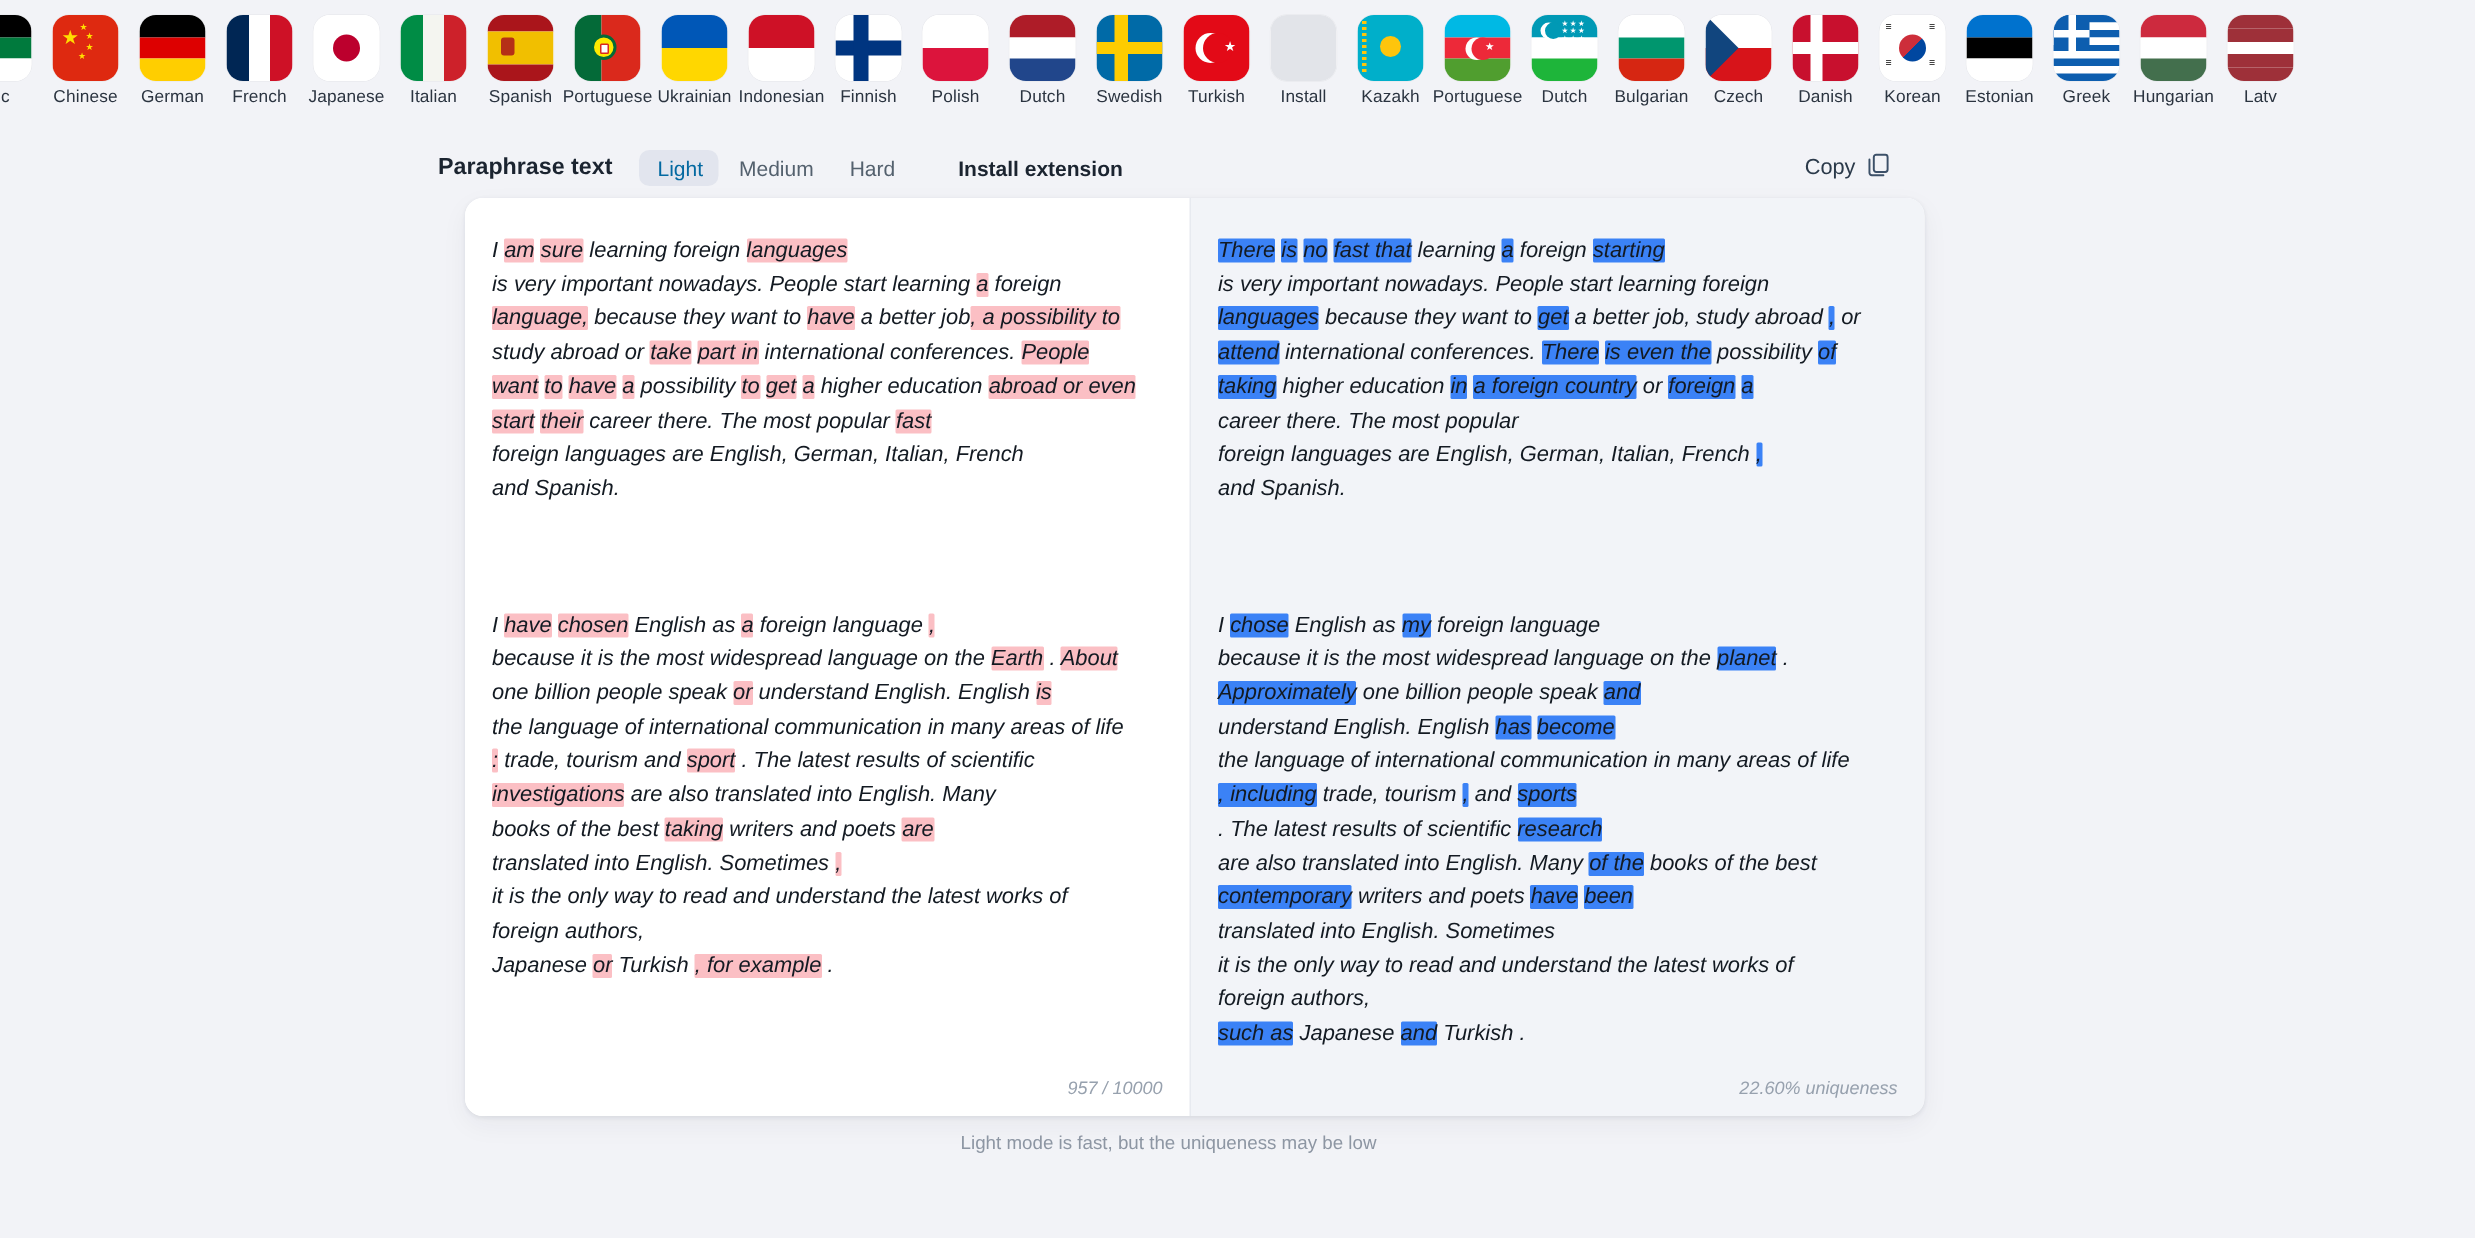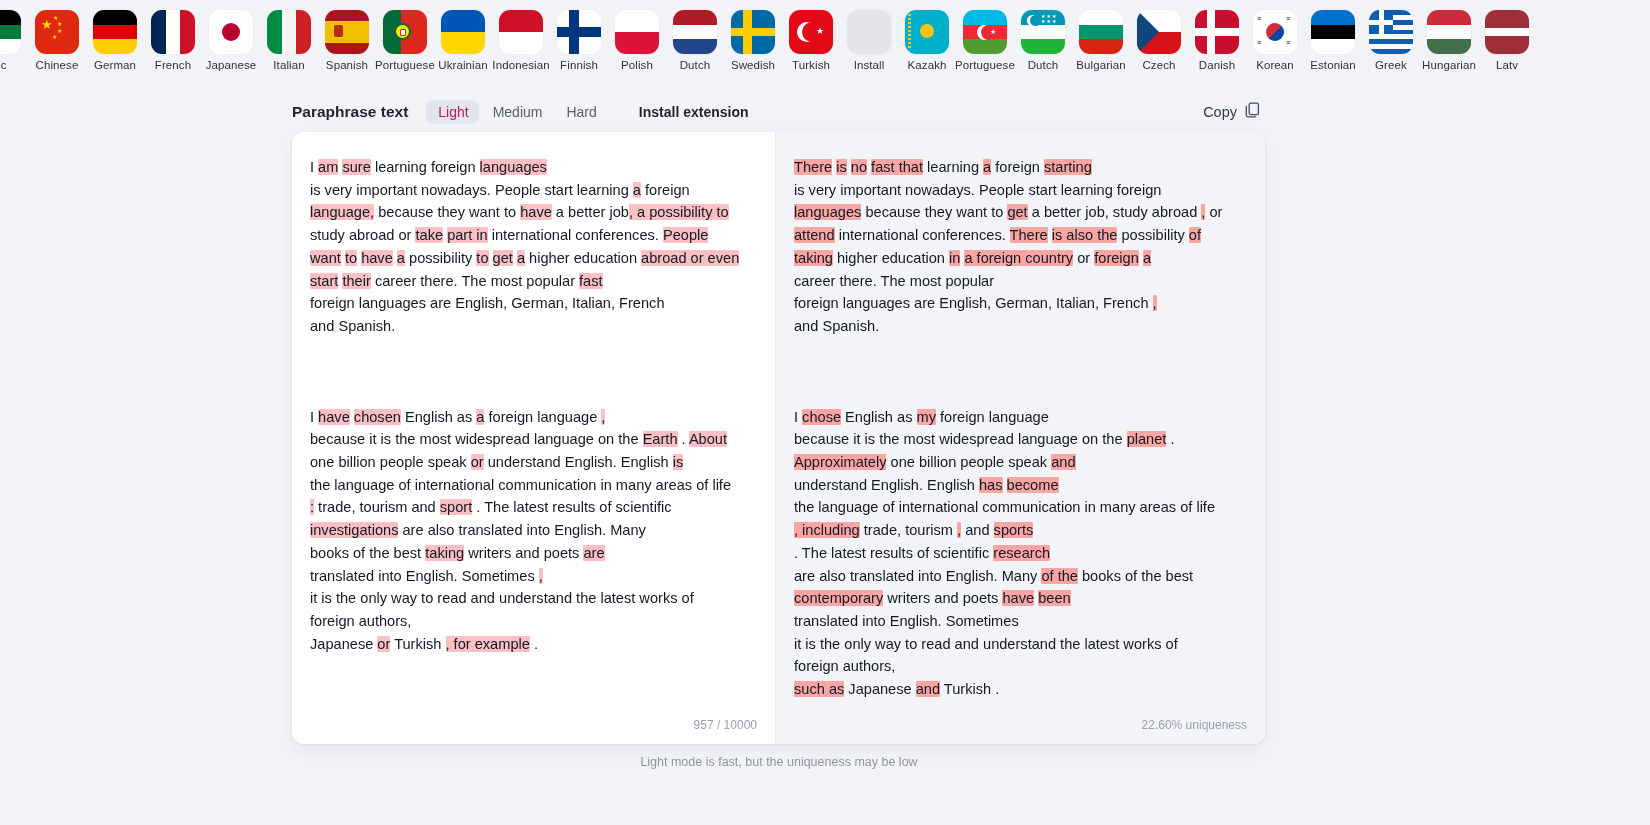--- a/index.html
+++ b/index.html
@@ -66,21 +66,21 @@
   .mode-tabs { display: flex; align-items: center; gap: 4px; }
   .mode-tab {
     font-size: 14px;
     color: #54616e;
     padding: 4px 10px;
     border-radius: 7px;
     cursor: pointer;
   }
   .mode-tab.active {
     background: #e2e5ee;
-    color: #be185d;
+    color: #0369a1;
     padding-left: 12px;
   }
   .tb-link {
     margin-left: 32px;
     font-size: 14px;
     color: #1b2430;
     font-weight: 600;
     cursor: pointer;
   }
   .tb-right {
@@ -91,28 +91,29 @@
     gap: 8px;
     cursor: pointer;
   }
   .tb-copy-label { font-size: 14.5px; color: #2b3a4a; }
   .copy-icon { display: block; }
 
   
   .card {
     position: absolute;
     top: 132px;
-    left: 292px;
+    left: 310px;
     width: 973px;
     height: 612px;
     background: #ffffff;
     border-radius: 12px;
     box-shadow: 0 1px 3px rgba(30,40,60,0.08), 0 6px 18px rgba(30,40,60,0.05);
     display: flex;
     overflow: hidden;
+    font-style: italic;
   }
   .pane {
     position: relative;
     height: 100%;
   }
   .pane-left {
     width: 484px;
     background: #ffffff;
     border-right: 1px solid #e7eaf0;
   }
@@ -122,21 +123,21 @@
   }
   .pane-body {
     padding: 24px 18px 0 18px;
     font-size: 14.6px;
     line-height: 22.7px;
     color: #131a22;
   }
   .para { white-space: pre-wrap; }
   .para + .para { margin-top: 68px; }
   .hl-pink { background: #fbbfc4; border-radius: 1px; }
-  .hl-green { background: #fca5a5; border-radius: 1px; }
+  .hl-green { background: #3b82f6; border-radius: 1px; }
 
   .pane-footer {
     position: absolute;
     bottom: 12px;
     right: 18px;
     font-size: 12px;
     color: #97a1ae;
   }
 
   
@@ -437,21 +438,21 @@
 Japanese <span class="hl-pink">or</span> Turkish <span class="hl-pink">, for example</span> .</div>
     </div>
     <div class="pane-footer">957 / 10000</div>
   </div>
 
   <div class="pane pane-right">
     <div class="pane-body">
       <div class="para"><span class="hl-green">There</span> <span class="hl-green">is</span> <span class="hl-green">no</span> <span class="hl-green">fast that</span> learning <span class="hl-green">a</span> foreign <span class="hl-green">starting</span>
 is very important nowadays. People start learning foreign
 <span class="hl-green">languages</span> because they want to <span class="hl-green">get</span> a better job, study abroad <span class="hl-green">,</span> or
-<span class="hl-green">attend</span> international conferences. <span class="hl-green">There</span> <span class="hl-green">is also the</span> possibility <span class="hl-green">of</span>
+<span class="hl-green">attend</span> international conferences. <span class="hl-green">There</span> <span class="hl-green">is even the</span> possibility <span class="hl-green">of</span>
 <span class="hl-green">taking</span> higher education <span class="hl-green">in</span> <span class="hl-green">a foreign country</span> or <span class="hl-green">foreign</span> <span class="hl-green">a</span>
 career there. The most popular
 foreign languages are English, German, Italian, French <span class="hl-green">,</span>
 and Spanish.</div>
       <div class="para">I <span class="hl-green">chose</span> English as <span class="hl-green">my</span> foreign language
 because it is the most widespread language on the <span class="hl-green">planet</span> .
 <span class="hl-green">Approximately</span> one billion people speak <span class="hl-green">and</span>
 understand English. English <span class="hl-green">has</span> <span class="hl-green">become</span>
 the language of international communication in many areas of life
 <span class="hl-green">, including</span> trade, tourism <span class="hl-green">,</span> and <span class="hl-green">sports</span>

